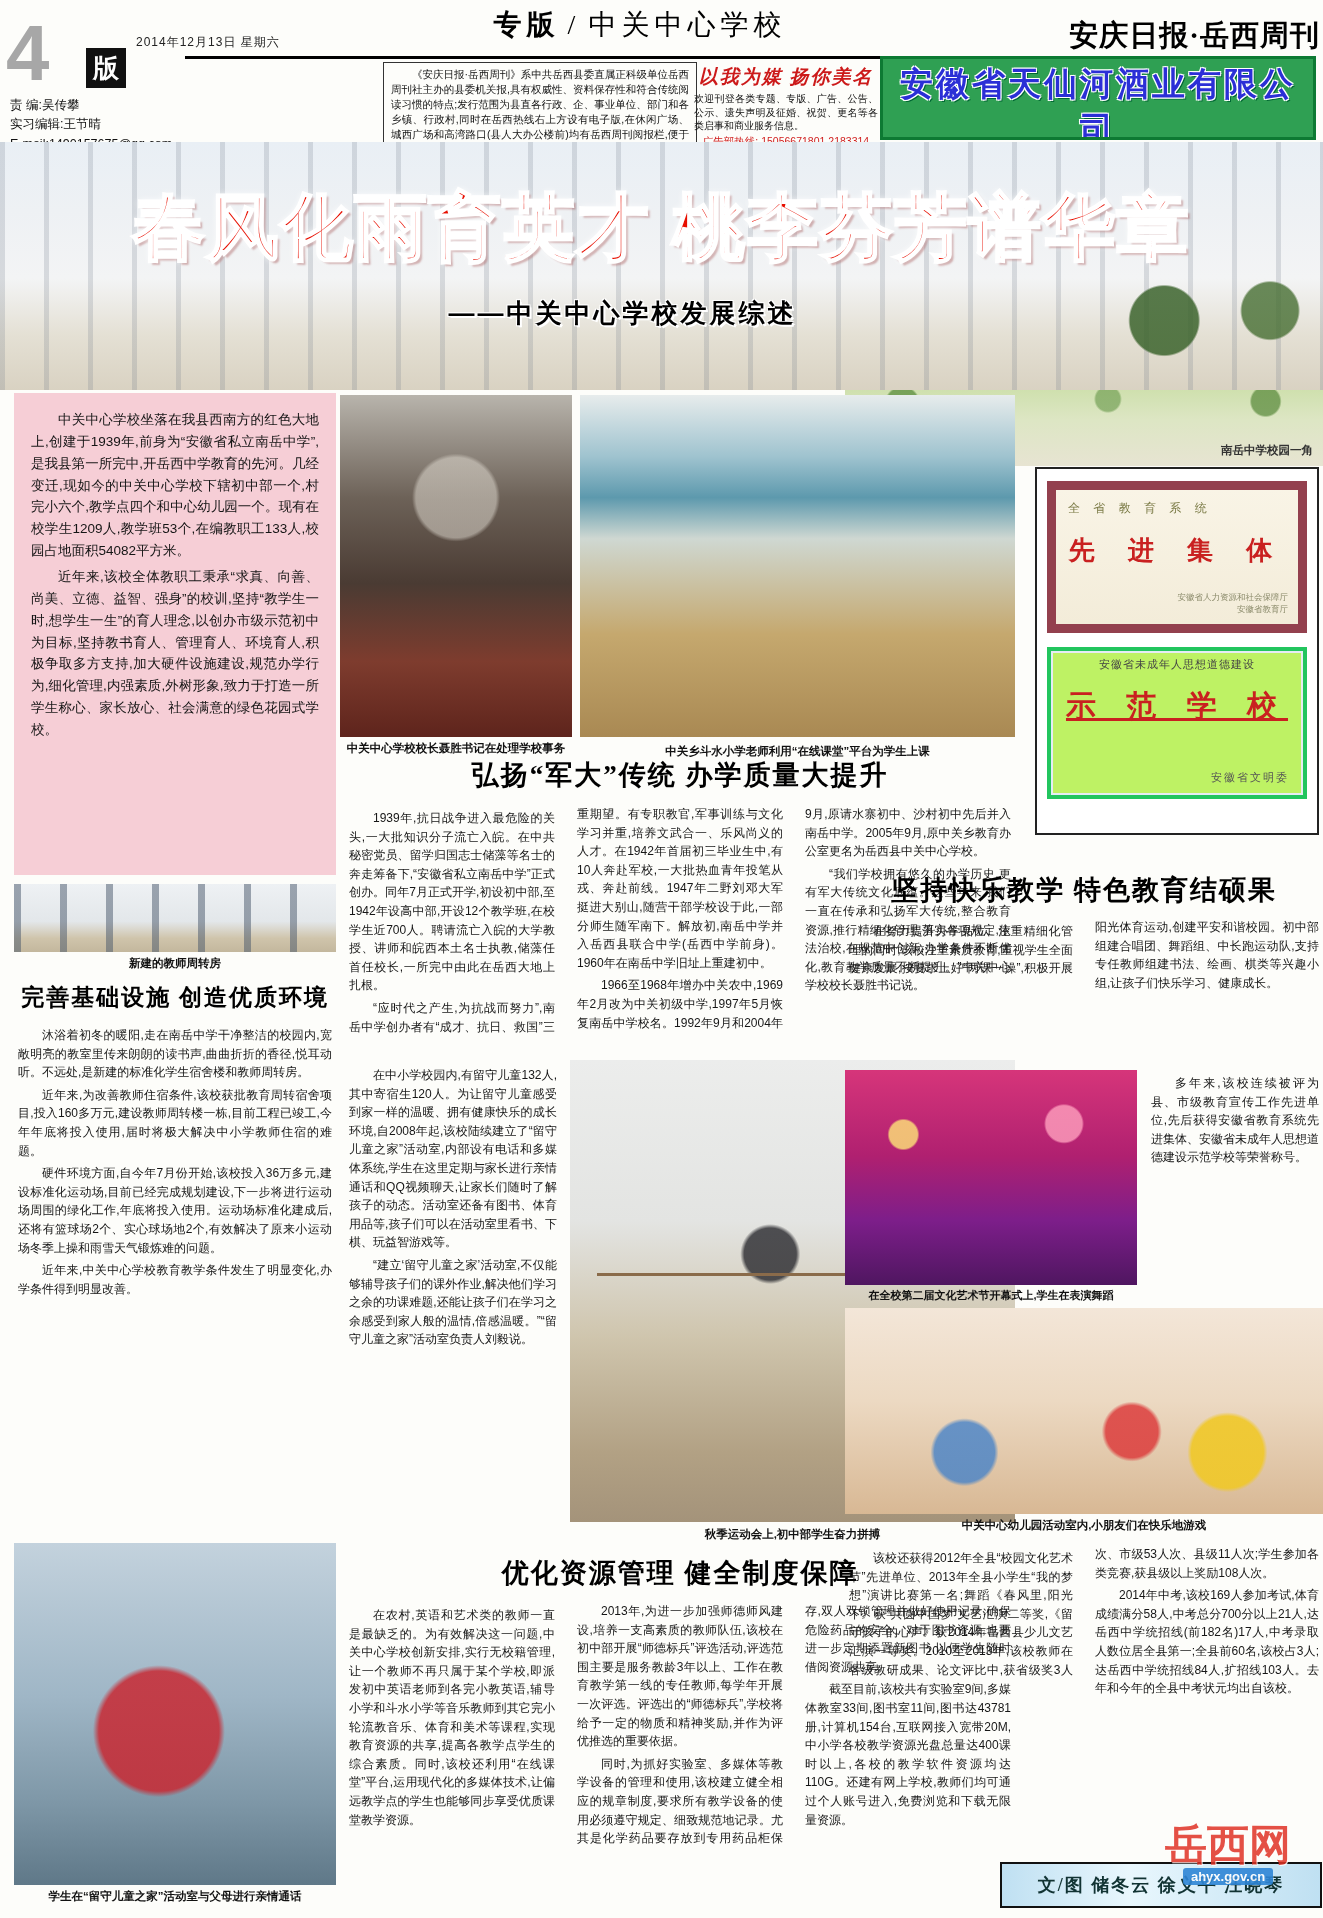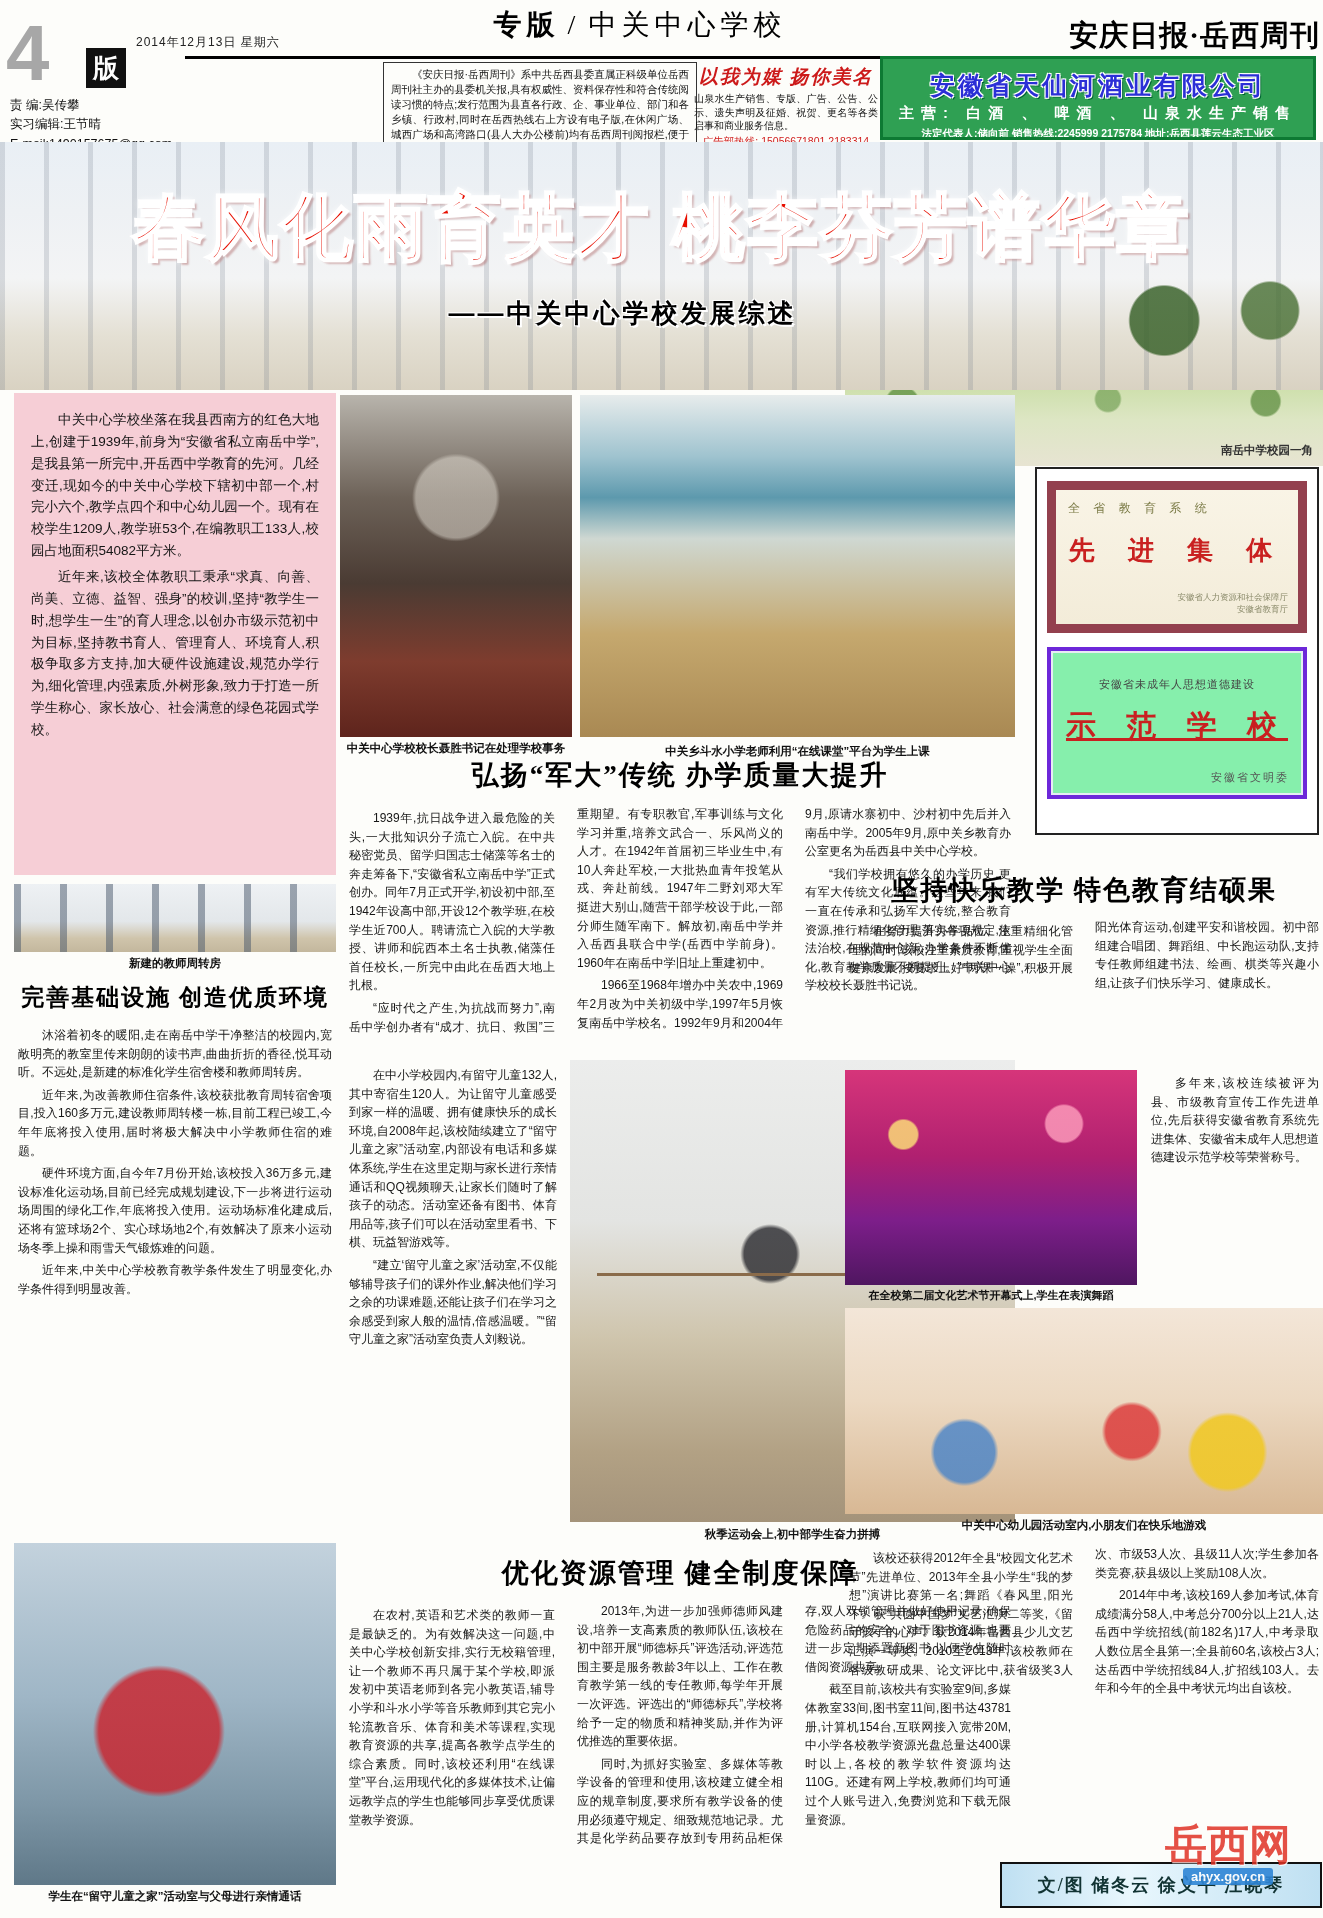--- a/index.html
+++ b/index.html
@@ -21,21 +21,21 @@
   .noticebox{left:383px;top:62px;width:298px;height:76px;border:1px solid #333;padding:4px 7px;
              font-size:10.5px;line-height:1.42;color:#111;text-align:justify;overflow:hidden;}
   .noticebox p{margin:0;text-indent:2em;}
   .mediaad{left:690px;top:62px;width:184px;height:76px;padding:2px 4px;overflow:hidden;text-align:center;}
   .mediaad .slogan{font-family:"Liberation Serif",serif;font-style:italic;font-weight:bold;
                    color:#cc1a1a;font-size:19px;letter-spacing:2px;}
   .mediaad .body{font-size:10px;line-height:1.35;color:#111;text-align:justify;margin-top:2px;}
   .mediaad .hot{font-size:10.5px;color:#d02020;margin-top:2px;}
   .winery{left:880px;top:56px;width:436px;height:84px;background:#2fa053;border:3px solid #0d7a33;
           box-sizing:border-box;text-align:center;overflow:hidden;}
-  .winery .co{font-size:25px;font-weight:bold;color:#2b2fd6;letter-spacing:3px;margin-top:10px;
+  .winery .co{font-size:33px;font-weight:bold;color:#2b2fd6;letter-spacing:3px;margin-top:3px;
        text-shadow:-1px -1px 0 #fff,1px -1px 0 #fff,-1px 1px 0 #fff,1px 1px 0 #fff,2px 2px 0 #063;}
   .winery .biz{font-size:15px;font-weight:bold;color:#fff;letter-spacing:7px;margin-top:2px;}
   .winery .legal{font-size:10.5px;font-weight:bold;color:#fff;margin-top:4px;letter-spacing:0;}
   
   .banner{left:0;top:142px;width:1323px;height:248px;
      background:
        radial-gradient(circle at 88% 72%, rgba(60,100,45,.85) 0 34px, rgba(60,100,45,0) 36px),
        radial-gradient(circle at 96% 68%, rgba(70,110,50,.8) 0 28px, rgba(70,110,50,0) 30px),
        repeating-linear-gradient(90deg, rgba(110,120,135,.22) 0 5px, rgba(0,0,0,0) 5px 44px),
        linear-gradient(180deg,#e9eff5 0%,#eef1f4 28%,#f3f4f5 55%,#e4e0d4 78%,#d9d2c2 100%);}
@@ -93,22 +93,22 @@
   
   .awards{left:1035px;top:467px;width:284px;height:368px;border:2px solid #222;background:#fff;
           box-sizing:border-box;padding:12px 10px;}
   .plaque1{border:9px solid #93404e;background:linear-gradient(180deg,#f9f4e6,#f3ecd9);
            height:152px;box-sizing:border-box;padding:10px 12px;position:relative;}
   .plaque1 .ph-head{font-size:12px;color:#7a7a45;letter-spacing:5px;}
   .plaque1 .ph-title{font-size:26px;font-weight:bold;color:#c92020;letter-spacing:13px;
                      text-align:center;margin-top:16px;}
   .plaque1 .ph-foot{position:absolute;right:10px;bottom:8px;font-size:8.5px;color:#8a8a6a;
                     text-align:right;line-height:1.5;}
-  .plaque2{margin-top:14px;border:4px solid #6d28d9;background:#86efac;height:152px;
-           box-sizing:border-box;padding:26px 12px;position:relative;
+  .plaque2{margin-top:14px;border:4px solid #22c55e;background:#bef264;height:152px;
+           box-sizing:border-box;padding:6px 12px;position:relative;
            box-shadow:inset 0 0 0 2px #e6ecf4;}
   .plaque2 .ph-head{font-size:11px;color:#444;letter-spacing:1px;text-align:center;}
   .plaque2 .ph-title{font-size:30px;font-weight:bold;color:#c92020;letter-spacing:11px;
                      text-align:center;margin-top:14px;text-decoration:underline;}
   .plaque2 .ph-foot{position:absolute;right:14px;bottom:10px;font-size:11px;color:#555;letter-spacing:2px;}
   
   .credit{left:1000px;top:1862px;width:322px;height:46px;border:2px solid #111;box-sizing:border-box;
           background:linear-gradient(90deg,#bfe0f2,#e9f7fd 40%,#bfe0f2);display:flex;align-items:center;
           justify-content:center;font-family:"Liberation Serif",serif;font-weight:bold;font-size:18px;
           letter-spacing:2px;color:#133;}
@@ -137,21 +137,21 @@
   </div>
   <div class="abs rule-title"></div>
   <div class="abs masthead">安庆日报·岳西周刊</div>
 
   <div class="abs noticebox">
     <p>《安庆日报·岳西周刊》系中共岳西县委直属正科级单位岳西周刊社主办的县委机关报,具有权威性、资料保存性和符合传统阅读习惯的特点;发行范围为县直各行政、企、事业单位、部门和各乡镇、行政村,同时在岳西热线右上方设有电子版,在休闲广场、城西广场和高湾路口(县人大办公楼前)均有岳西周刊阅报栏,便于广大读者更快捷地阅读。</p>
   </div>
 
   <div class="abs mediaad">
     <div class="slogan">以我为媒  扬你美名</div>
-    <div class="body">山泉水生产销售、专版、广告、公告、公示、遗失声明及征婚、祝贺、更名等各类启事和商业服务信息。</div>
+    <div class="body">欢迎刊登各类专题、专版、广告、公告、公示、遗失声明及征婚、祝贺、更名等各类启事和商业服务信息。</div>
     <div class="hot">广告部热线: 15056671801  2183314  2183818</div>
   </div>
 
   <div class="abs winery">
     <div class="co">安徽省天仙河酒业有限公司</div>
     <div class="biz">主营: 白酒 、 啤酒 、 山泉水生产销售</div>
     <div class="legal">法定代表人:储向前   销售热线:2245999 2175784   地址:岳西县莲云生态工业区</div>
   </div>
 
   <div class="abs banner photo"></div>

